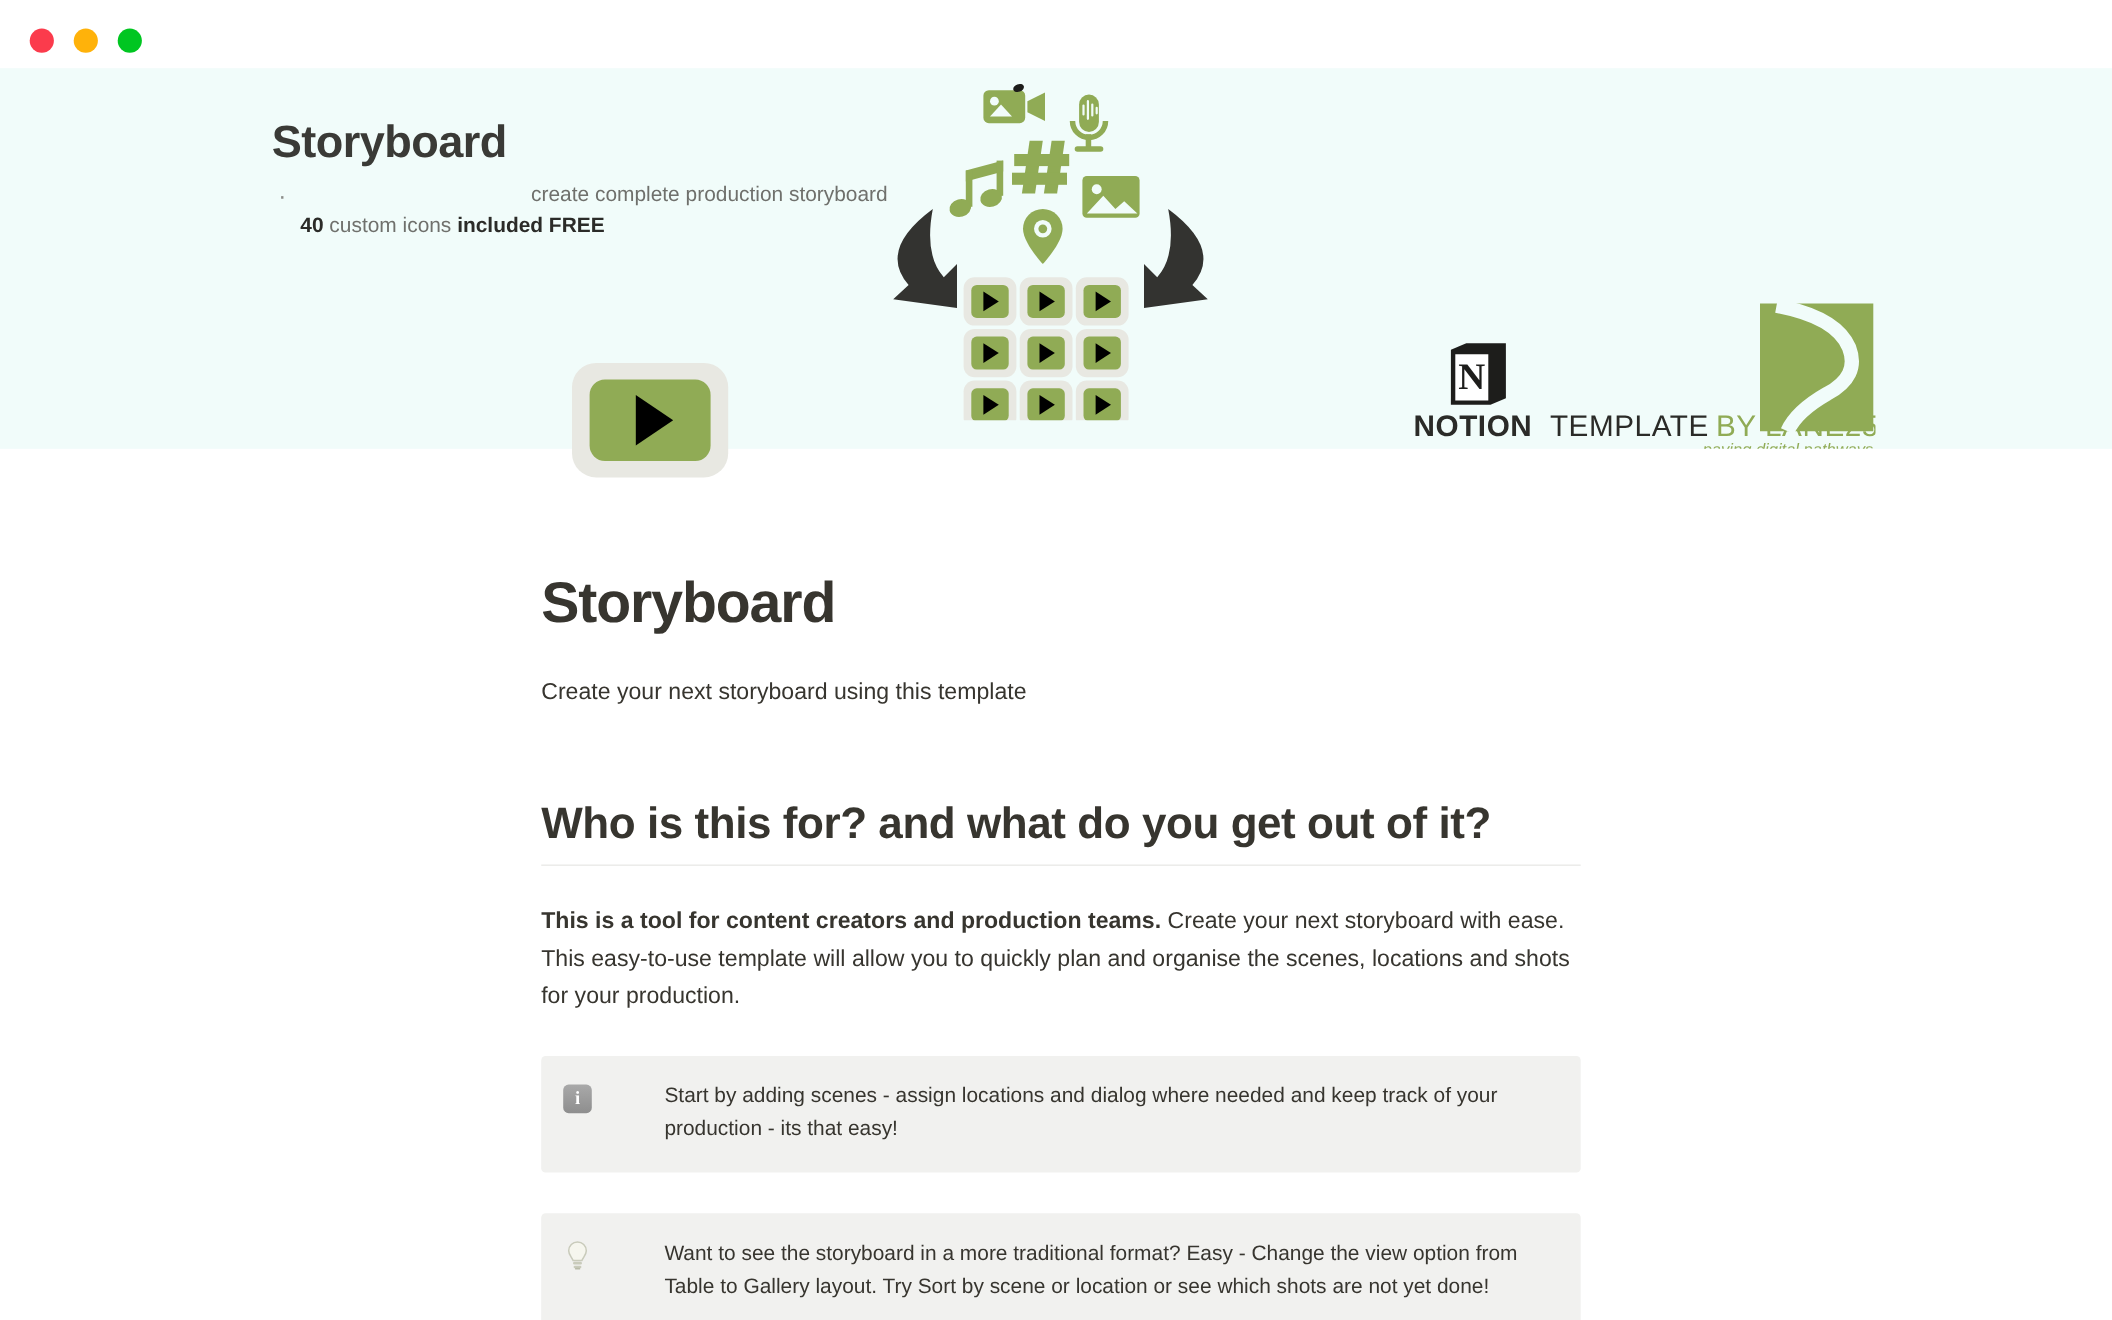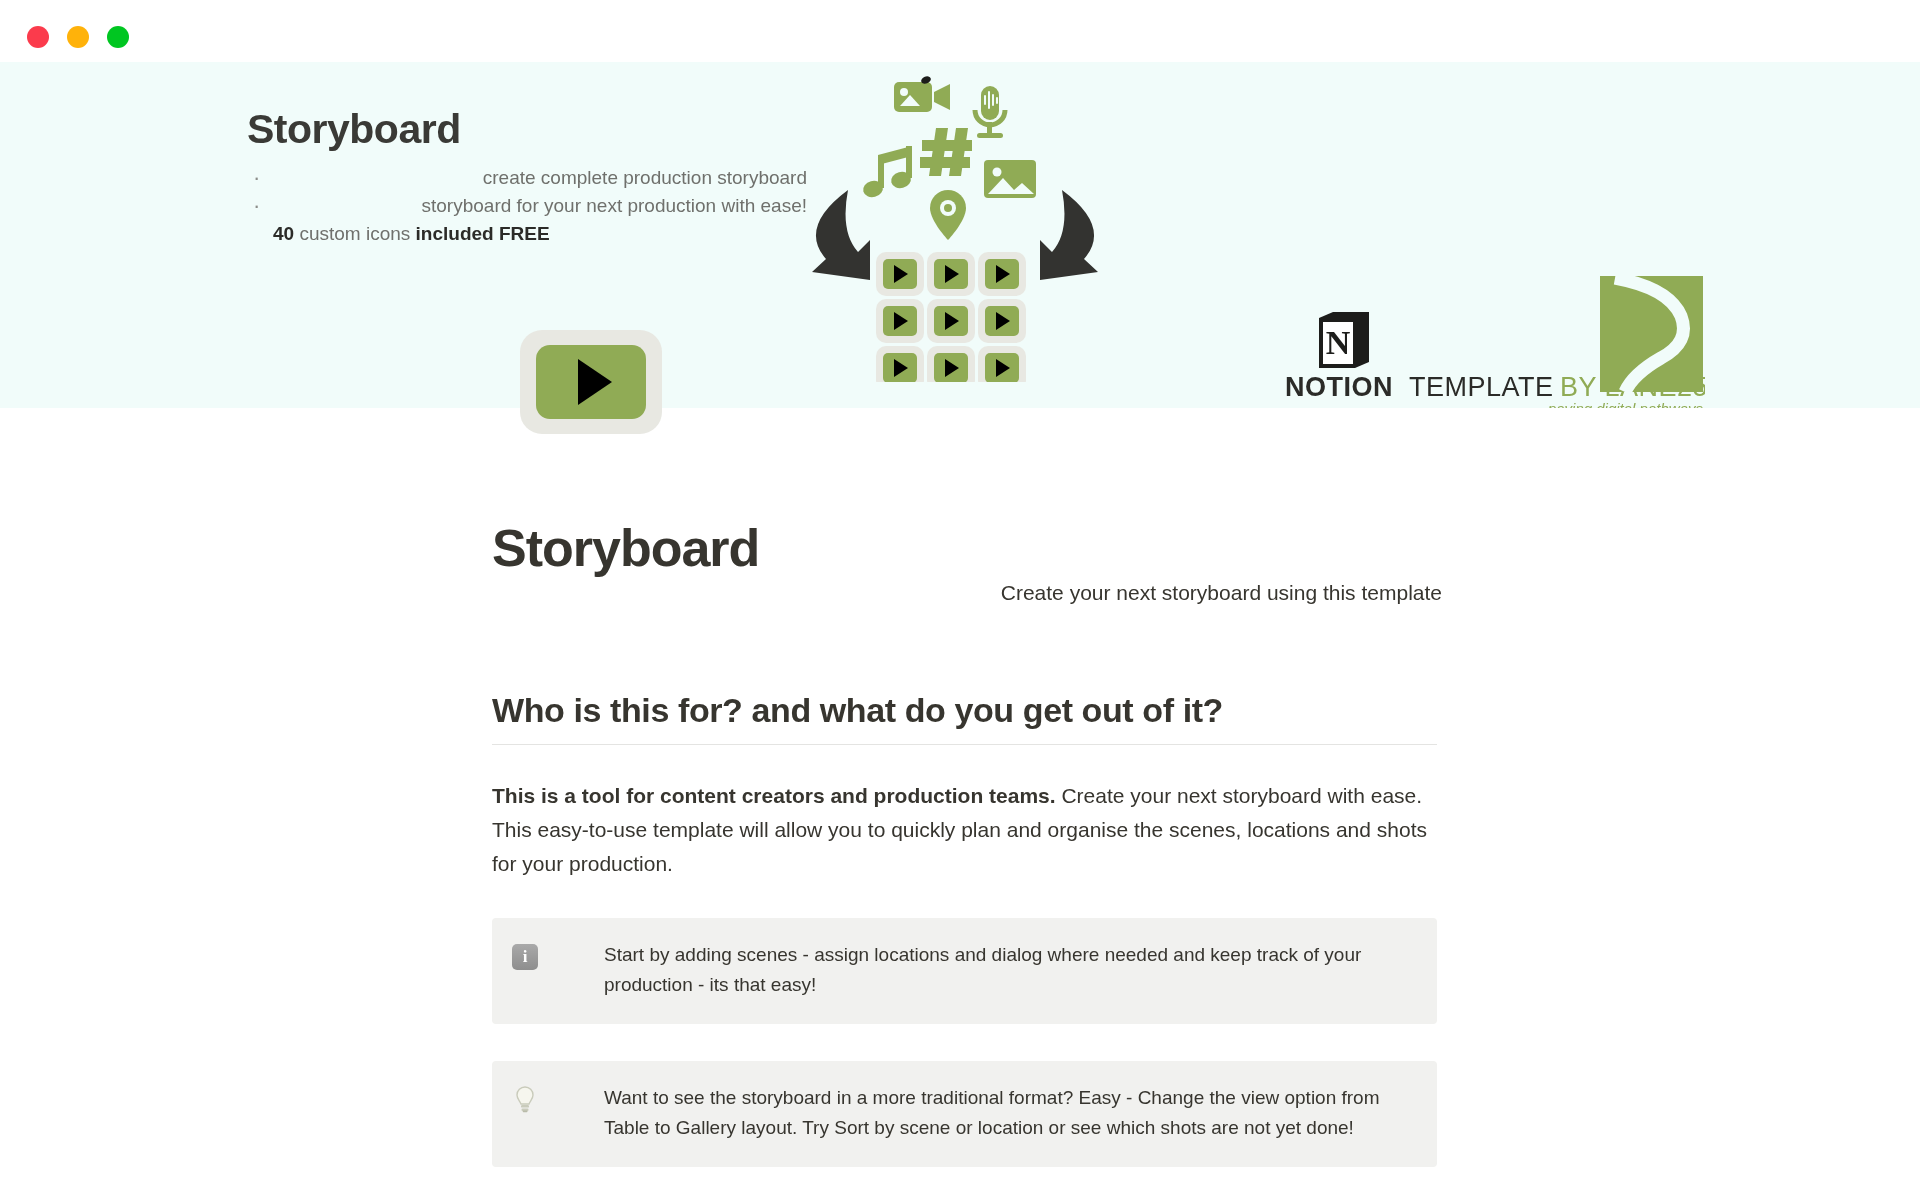--- a/index.html
+++ b/index.html
@@ -142,29 +142,29 @@
     width: 950px;
   }
   .doc-title {
     font-size: 52px;
     font-weight: 700;
     color: #37352F;
     letter-spacing: -1px;
     line-height: 1.1;
   }
   .doc-subtitle {
+    margin-top: 36px;
     font-size: 21px;
     color: #37352F;
     line-height: 1.5;
-    text-align: right;
   }
 
   .section-heading {
     margin-top: 82px;
-    font-size: 34px;
+    font-size: 40px;
     font-weight: 700;
     color: #37352F;
     letter-spacing: -0.4px;
   }
   .divider {
     margin-top: 14px;
     width: 945px;
     height: 1px;
     background: #E4E4E2;
   }
@@ -234,21 +234,20 @@
       <span class="tl tl-max" style="background: rgb(0, 198, 33);"></span>
     </div>
   </div>
 
   <div class="cover" style="background: rgb(241, 252, 250);">
 
     <div class="cover-left">
       <div class="cover-title">Storyboard</div>
       <ul class="cover-bullets">
         <li>create complete production storyboard</li>
-        <li>storyboard for your next production with ease!</li>
       </ul>
       <div class="cover-free"><b>40</b><span> custom icons </span><b>included FREE</b></div>
     </div>
 
     <div class="illustration">
       <svg width="310" height="320" viewBox="0 0 310 320" xmlns="http://www.w3.org/2000/svg">
 
         <g fill="#90AB55">
           <rect x="84" y="20" width="38" height="30" rx="5"></rect>
           <path d="M124 30 L140 22 L140 48 L124 40 Z"></path>

